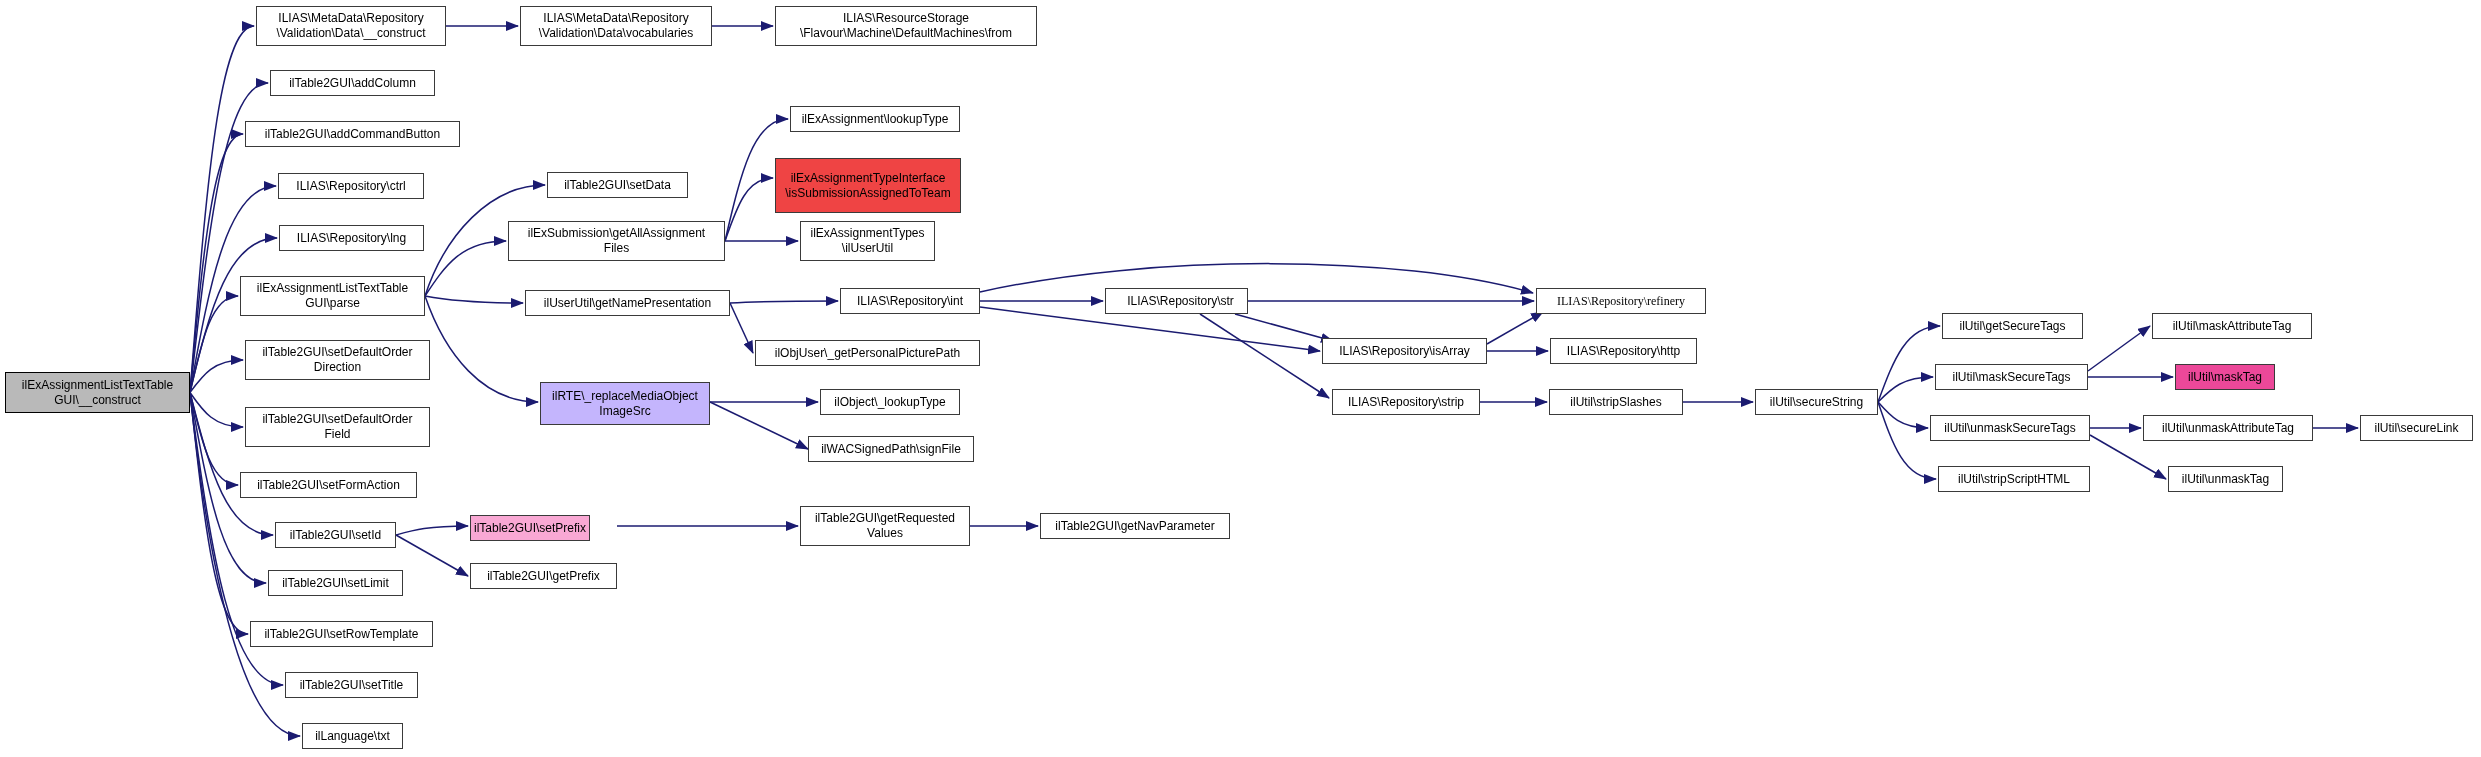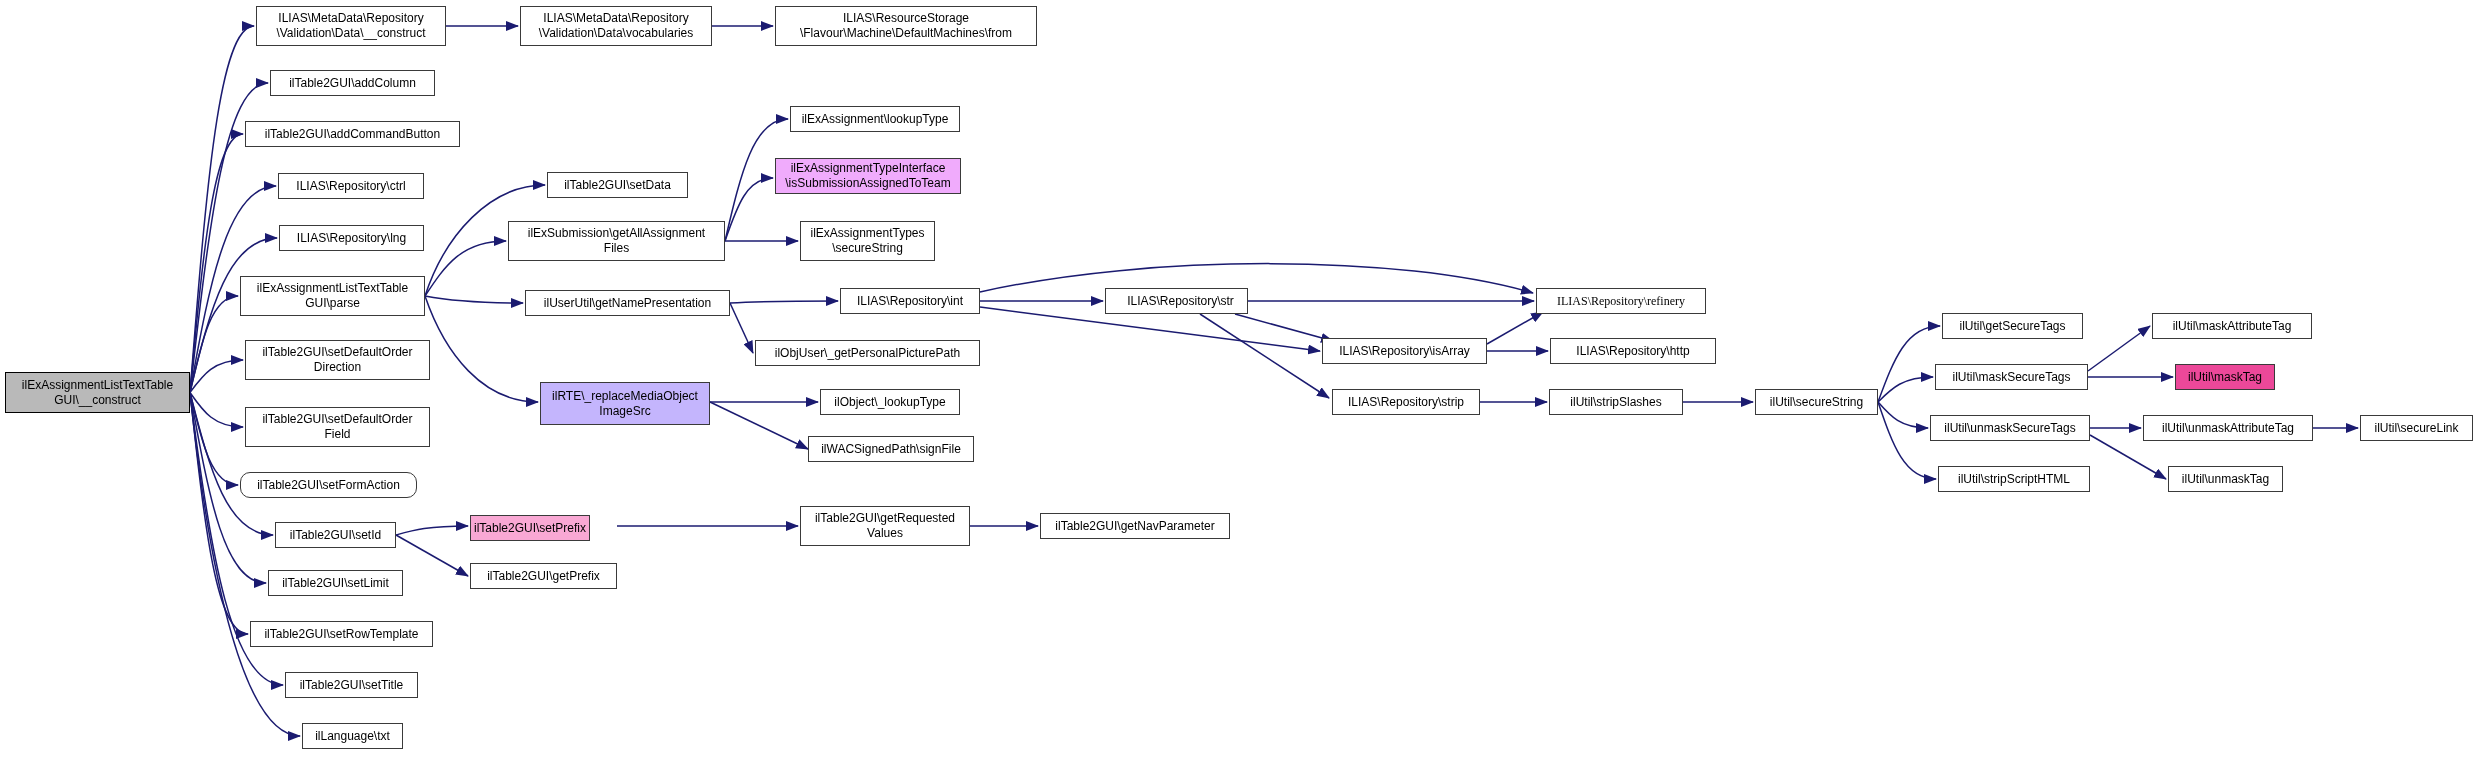--- a/index.html
+++ b/index.html
@@ -110,21 +110,21 @@
         <div class="nl">GUI\parse</div>
       </div>
       <div class="node" style="left: 245px; top: 340px; width: 185px; height: 40px; background: rgb(255, 255, 255); border-color: rgb(58, 58, 58);">
         <div class="nl">ilTable2GUI\setDefaultOrder</div>
         <div class="nl">Direction</div>
       </div>
       <div class="node" style="left: 245px; top: 407px; width: 185px; height: 40px; background: rgb(255, 255, 255); border-color: rgb(58, 58, 58);">
         <div class="nl">ilTable2GUI\setDefaultOrder</div>
         <div class="nl">Field</div>
       </div>
-      <div class="node" style="left: 240px; top: 472px; width: 177px; height: 26px; background: rgb(255, 255, 255); border-color: rgb(58, 58, 58); border-radius: 10px;">
+      <div class="node" style="left: 240px; top: 472px; width: 177px; height: 26px; background: rgb(255, 255, 255); border-color: rgb(58, 58, 58);">
         <div class="nl">ilTable2GUI\setFormAction</div>
       </div>
       <div class="node" style="left: 275px; top: 522px; width: 121px; height: 26px; background: rgb(255, 255, 255); border-color: rgb(58, 58, 58);">
         <div class="nl">ilTable2GUI\setId</div>
       </div>
       <div class="node" style="left: 268px; top: 570px; width: 135px; height: 26px; background: rgb(255, 255, 255); border-color: rgb(58, 58, 58);">
         <div class="nl">ilTable2GUI\setLimit</div>
       </div>
       <div class="node" style="left: 250px; top: 621px; width: 183px; height: 26px; background: rgb(255, 255, 255); border-color: rgb(58, 58, 58);">
         <div class="nl">ilTable2GUI\setRowTemplate</div>
@@ -145,27 +145,27 @@
       <div class="node" style="left: 525px; top: 290px; width: 205px; height: 26px; background: rgb(255, 255, 255); border-color: rgb(58, 58, 58);">
         <div class="nl">ilUserUtil\getNamePresentation</div>
       </div>
       <div class="node" style="left: 540px; top: 382px; width: 170px; height: 43px; background: #c4b5fd; border-color: rgb(58, 58, 58);">
         <div class="nl">ilRTE\_replaceMediaObject</div>
         <div class="nl">ImageSrc</div>
       </div>
       <div class="node" style="left: 790px; top: 106px; width: 170px; height: 26px; background: rgb(255, 255, 255); border-color: rgb(58, 58, 58);">
         <div class="nl">ilExAssignment\lookupType</div>
       </div>
-      <div class="node" style="left: 775px; top: 158px; width: 186px; height: 36px; background: #f0abfc; border-color: rgb(58, 58, 58);">
+      <div class="node" style="left: 775px; top: 158px; width: 186px; height: 55px; background: #ef4444; border-color: rgb(58, 58, 58);">
         <div class="nl">ilExAssignmentTypeInterface</div>
         <div class="nl">\isSubmissionAssignedToTeam</div>
       </div>
       <div class="node" style="left: 800px; top: 221px; width: 135px; height: 40px; background: rgb(255, 255, 255); border-color: rgb(58, 58, 58);">
         <div class="nl">ilExAssignmentTypes</div>
-        <div class="nl">\secureString</div>
+        <div class="nl">\ilUserUtil</div>
       </div>
       <div class="node" style="left: 755px; top: 340px; width: 225px; height: 26px; background: rgb(255, 255, 255); border-color: rgb(58, 58, 58);">
         <div class="nl">ilObjUser\_getPersonalPicturePath</div>
       </div>
       <div class="node" style="left: 820px; top: 389px; width: 140px; height: 26px; background: rgb(255, 255, 255); border-color: rgb(58, 58, 58);">
         <div class="nl">ilObject\_lookupType</div>
       </div>
       <div class="node" style="left: 808px; top: 436px; width: 166px; height: 26px; background: rgb(255, 255, 255); border-color: rgb(58, 58, 58);">
         <div class="nl">ilWACSignedPath\signFile</div>
       </div>
@@ -174,21 +174,21 @@
       </div>
       <div class="node" style="left: 1105px; top: 288px; width: 143px; height: 26px; background: rgb(255, 255, 255); border-color: rgb(58, 58, 58); padding-left: 8px;">
         <div class="nl">ILIAS\Repository\str</div>
       </div>
       <div class="node" style="left: 1536px; top: 288px; width: 170px; height: 26px; background: rgb(255, 255, 255); border-color: rgb(58, 58, 58); font-family: Liberation Serif, serif;">
         <div class="nl">ILIAS\Repository\refinery</div>
       </div>
       <div class="node" style="left: 1322px; top: 338px; width: 165px; height: 26px; background: rgb(255, 255, 255); border-color: rgb(58, 58, 58);">
         <div class="nl">ILIAS\Repository\isArray</div>
       </div>
-      <div class="node" style="left: 1550px; top: 338px; width: 166px; height: 26px; background: rgb(255, 255, 255); border-color: rgb(58, 58, 58);">
+      <div class="node" style="left: 1550px; top: 338px; width: 147px; height: 26px; background: rgb(255, 255, 255); border-color: rgb(58, 58, 58);">
         <div class="nl">ILIAS\Repository\http</div>
       </div>
       <div class="node" style="left: 1332px; top: 389px; width: 148px; height: 26px; background: rgb(255, 255, 255); border-color: rgb(58, 58, 58);">
         <div class="nl">ILIAS\Repository\strip</div>
       </div>
       <div class="node" style="left: 1549px; top: 389px; width: 134px; height: 26px; background: rgb(255, 255, 255); border-color: rgb(58, 58, 58);">
         <div class="nl">ilUtil\stripSlashes</div>
       </div>
       <div class="node" style="left: 1755px; top: 389px; width: 123px; height: 26px; background: rgb(255, 255, 255); border-color: rgb(58, 58, 58);">
         <div class="nl">ilUtil\secureString</div>

